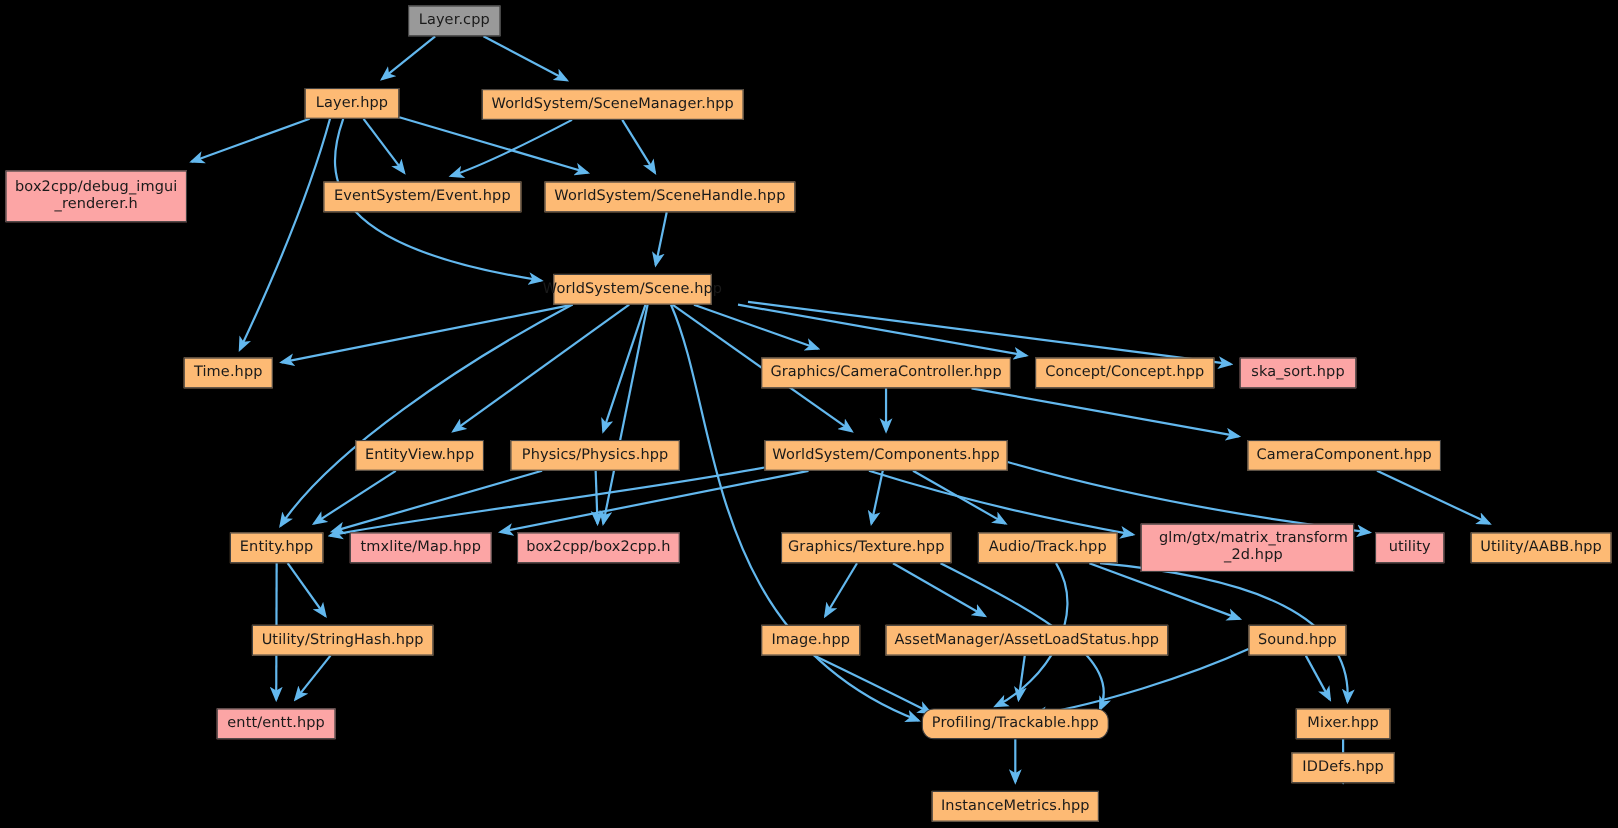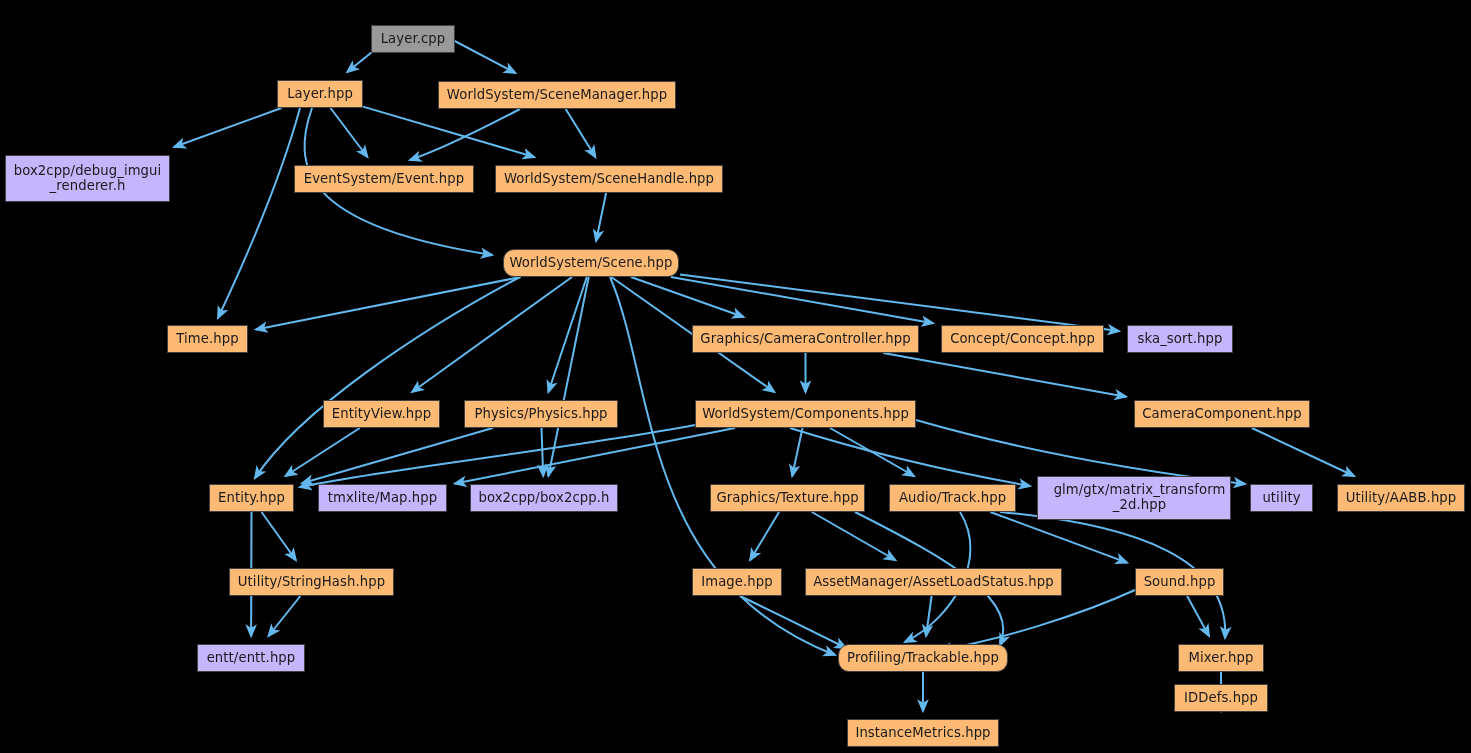--- a/index.html
+++ b/index.html
@@ -32,22 +32,22 @@
     text-align: center;
     border: 1px solid #404040;
     color: #1a1a1a;
     font-size: 13.2px;
     line-height: 1.12;
     letter-spacing: 0.1px;
     white-space: pre-line;
     padding: 0 5px;
   }
   .node.fill-white { background: #fdba74; }
-  .node.fill-grey  { background: #c4b5fd; }
-  .node.fill-dark  { background: #999999; margin-top: 20px; }
+  .node.fill-grey  { background: #fca5a5; }
+  .node.fill-dark  { background: #999999; }
 </style>
 </head>
 <body>
 
 <div id="canvas">
   <svg class="edges" viewBox="0 0 1471 753">
     <defs>
       <marker id="arrow" viewBox="0 0 12 10" refX="10" refY="5" markerWidth="7" markerHeight="6" orient="auto-start-reverse">
         <path d="M 0 0 L 12 5 L 0 10 L 3 5 Z" fill="#63b8ee"></path>
       </marker>
@@ -103,21 +103,21 @@
       </g>
   </svg>
   <div id="node-layer">
       <div class="node fill-dark" style="left: 371px; top: 5px; width: 84px; height: 28px;">Layer.cpp</div>
       <div class="node fill-white" style="left: 277px; top: 80px; width: 86px; height: 28px;">Layer.hpp</div>
       <div class="node fill-white" style="left: 438px; top: 81px; width: 238px; height: 28px;">WorldSystem/SceneManager.hpp</div>
       <div class="node fill-grey" style="left: 5px; top: 155px; width: 165px; height: 47px;">box2cpp/debug_imgui
 _renderer.h</div>
       <div class="node fill-white" style="left: 294px; top: 165px; width: 180px; height: 28px;">EventSystem/Event.hpp</div>
       <div class="node fill-white" style="left: 495px; top: 165px; width: 228px; height: 28px;">WorldSystem/SceneHandle.hpp</div>
-      <div class="node fill-white" style="left: 503px; top: 249px; width: 176px; height: 28px; border-radius: 11px;">WorldSystem/Scene.hpp</div>
+      <div class="node fill-white" style="left: 503px; top: 249px; width: 144px; height: 28px;">WorldSystem/Scene.hpp</div>
       <div class="node fill-white" style="left: 167px; top: 325px; width: 81px; height: 28px;">Time.hpp</div>
       <div class="node fill-white" style="left: 692px; top: 325px; width: 227px; height: 28px;">Graphics/CameraController.hpp</div>
       <div class="node fill-white" style="left: 941px; top: 325px; width: 163px; height: 28px;">Concept/Concept.hpp</div>
       <div class="node fill-grey" style="left: 1127px; top: 325px; width: 106px; height: 28px;">ska_sort.hpp</div>
       <div class="node fill-white" style="left: 323px; top: 400px; width: 117px; height: 28px;">EntityView.hpp</div>
       <div class="node fill-white" style="left: 464px; top: 400px; width: 154px; height: 28px;">Physics/Physics.hpp</div>
       <div class="node fill-white" style="left: 695px; top: 400px; width: 221px; height: 28px;">WorldSystem/Components.hpp</div>
       <div class="node fill-white" style="left: 1134px; top: 400px; width: 176px; height: 28px;">CameraComponent.hpp</div>
       <div class="node fill-white" style="left: 209px; top: 484px; width: 85px; height: 28px;">Entity.hpp</div>
       <div class="node fill-grey" style="left: 318px; top: 484px; width: 129px; height: 28px;">tmxlite/Map.hpp</div>

